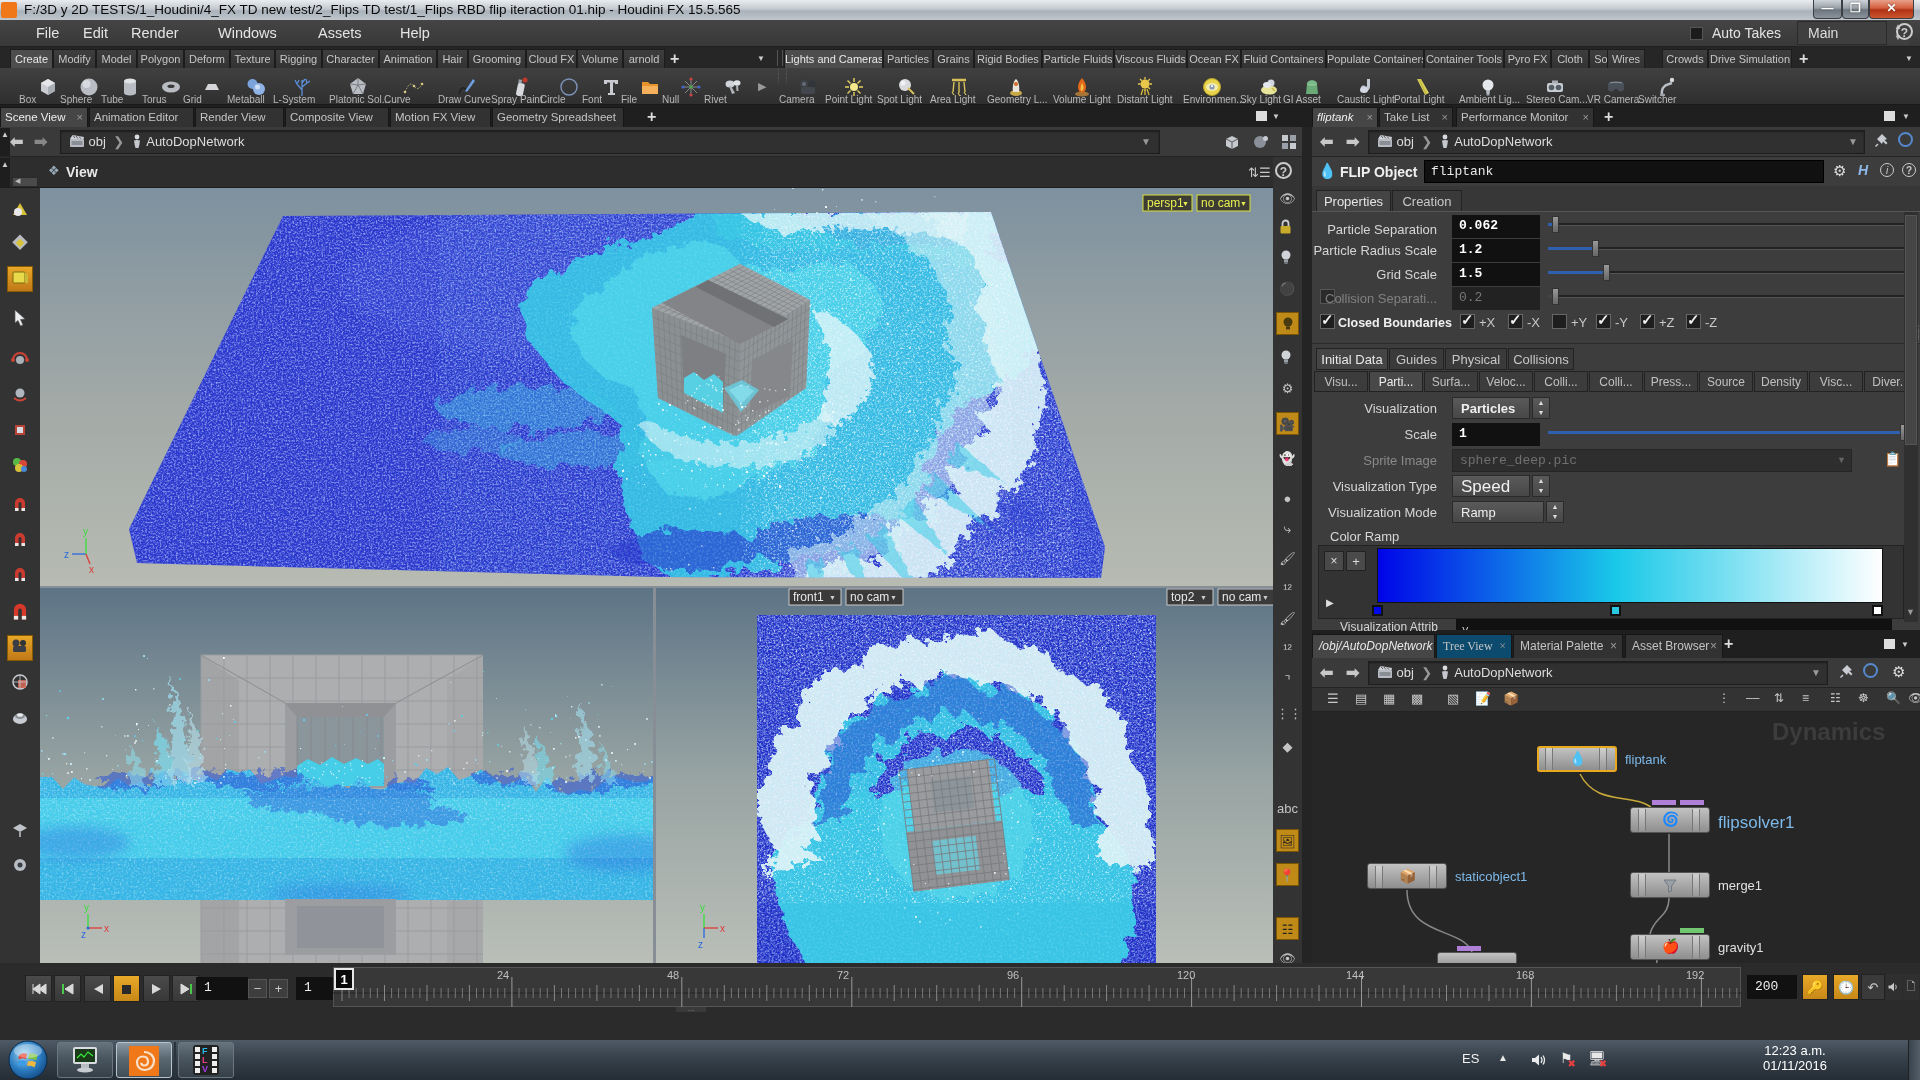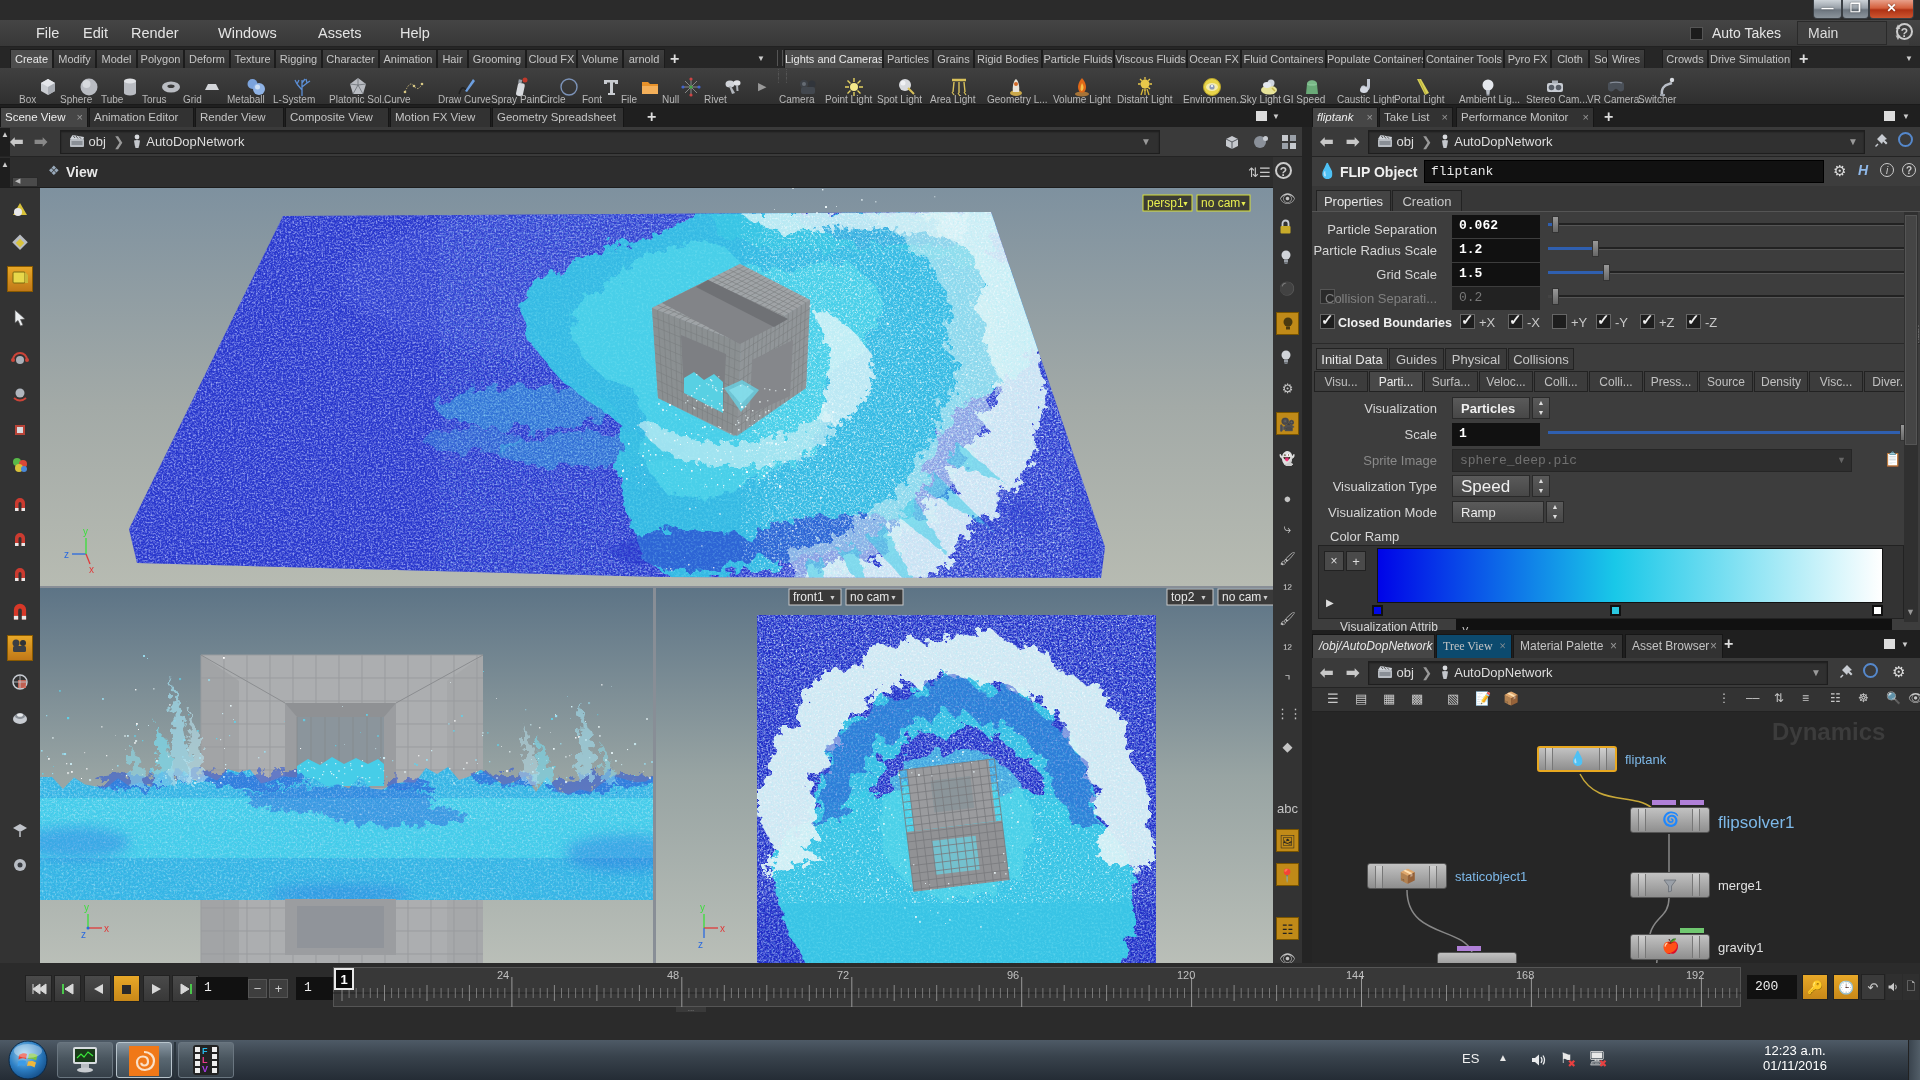--- a/index.html
+++ b/index.html
@@ -52,20 +52,24 @@
 #rightpane{left:1312px;top:127px;width:608px;height:503px;background:#3d3d3d}
 #network{left:1312px;top:630px;width:608px;height:378px;background:#3d3d3d}
 
 #timeline{left:0;top:963px;width:1920px;height:50px;background:#2b2b2b}
 #statusbar{left:0;top:1013px;width:1920px;height:27px;background:#1d1d1d;border-top:1px solid #000}
 #taskbar{left:0;top:1040px;width:1920px;height:40px;background:linear-gradient(#4e5a66,#39434d 40%,#242c35)}
 </style></head>
 <body>
 <div id="root">
 
+  <div id="titlebar" class="abs">
+    <div class="ticon"></div>
+    <div class="ttext">F:/3D y 2D TESTS/1_Houdini/4_FX TD new test/2_Flips TD test/1_Flips RBD flip iteraction 01.hip - Houdini FX 15.5.565</div>
+  </div>
   <div id="btnmin" class="winbtn">
       <span>—</span>
     </div>
   <div id="btnmax" class="winbtn">
       <span>❐</span>
     </div>
   <div id="btncls" class="winbtn">
       <span>✕</span>
     </div>
 
@@ -319,21 +323,21 @@
             <path d="M14 12 L17 15" stroke="#c8b84a" stroke-width="1.5"></path>
           </svg></span>
         <span class="lb">Sky Light</span>
       </div>
 <div class="tool" style="left:1283px">
         <span class="ic"><svg width="22" height="22" viewBox="0 0 22 22">
             <path d="M6 8 L16 8 L17 18 L5 18Z" fill="#6aaa78"></path>
             <ellipse cx="11" cy="8" rx="5" ry="1.8" fill="#88c496"></ellipse>
             <path d="M6 8 C6 3 16 3 16 8" fill="#7ab888"></path>
           </svg></span>
-        <span class="lb">GI Speed</span>
+        <span class="lb">GI Asset</span>
       </div>
 <div class="tool" style="left:1337px">
         <span class="ic"><svg width="22" height="22" viewBox="0 0 22 22">
             <path d="M12 3 L15 3 L15 10 C15 14 12 16 9 16 C6 16 5 13 6 11 C7 9 10 9 11 11 L12 10Z" fill="#c2c8d4"></path>
             <ellipse cx="9" cy="14" rx="4" ry="3" fill="#d4d8e2"></ellipse>
           </svg></span>
         <span class="lb">Caustic Light</span>
       </div>
 <div class="tool" style="left:1394px">
         <span class="ic"><svg width="22" height="22" viewBox="0 0 22 22">

